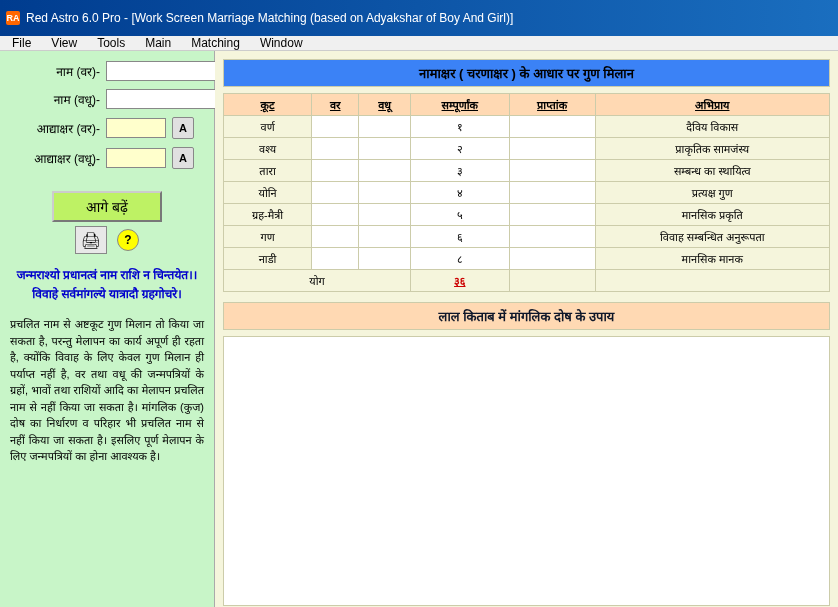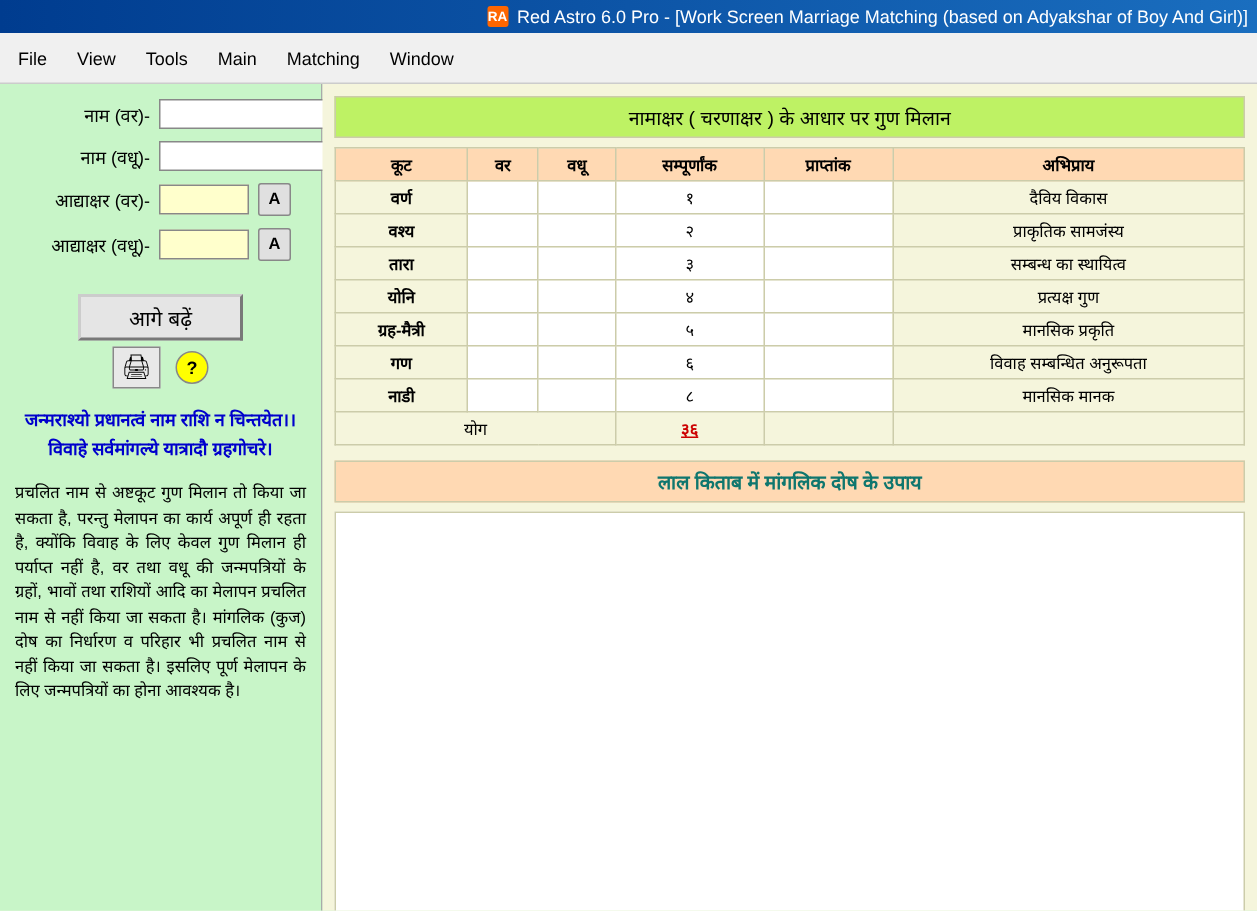--- a/index.html
+++ b/index.html
@@ -13,22 +13,21 @@
     }
 
     
     .title-bar {
       background: linear-gradient(to right, #003c8f, #1a6ebf);
       color: white;
       padding: 3px 6px;
       font-size: 12px;
       display: flex;
       align-items: center;
-      height: 22px;
-      justify-content: flex-end;
+      height: 36px;
     }
     .title-bar-icon {
       width: 14px;
       height: 14px;
       background: #ff6600;
       border-radius: 2px;
       margin-right: 6px;
       display: flex;
       align-items: center;
       justify-content: center;
@@ -37,21 +36,21 @@
       color: white;
     }
 
     
     .menu-bar {
       background: #f0f0f0;
       border-bottom: 1px solid #ccc;
       padding: 2px 4px;
       display: flex;
       gap: 4px;
-      height: 34px;
+      height: 15px;
       align-items: center;
     }
     .menu-item {
       padding: 2px 8px;
       cursor: pointer;
       font-size: 12px;
       color: #000;
     }
 
     
@@ -108,21 +107,21 @@
       border-radius: 2px;
       cursor: pointer;
       font-size: 11px;
       font-weight: bold;
       display: flex;
       align-items: center;
       justify-content: center;
     }
 
     .btn-next {
-      background: #e5e5e5;
+      background: #bef264;
       border: 2px outset #ccc;
       padding: 4px 32px;
       font-size: 14px;
       cursor: pointer;
       margin: 6px auto 0 auto;
       display: block;
       font-family: Arial, sans-serif;
     }
 
     .bottom-icons {
@@ -192,65 +191,66 @@
       border-collapse: collapse;
       font-size: 11px;
     }
     .guna-table th {
       background: #ffd9b3;
       border: 1px solid #cca;
       padding: 3px 6px;
       text-align: center;
       color: #000;
       font-weight: bold;
+      text-decoration: underline;
     }
     .guna-table td {
       border: 1px solid #cca;
       padding: 3px 6px;
       text-align: center;
       color: #000;
       background: white;
     }
     .guna-table td.row-label {
       background: #f5f5dc;
-      font-weight: bold;
+      font-weight: normal;
       text-align: center;
     }
     .guna-table td.abhi {
       background: #f5f5dc;
       text-align: center;
     }
     .guna-table tr.total-row td {
       background: #f5f5dc;
       font-weight: bold;
       color: #cc0000;
     }
     .guna-table tr.total-row td.total-label {
       color: #000;
       font-weight: normal;
     }
 
     .section-header {
-      background: #bef264;
+      background: #3b82f6;
       border: 1px solid #cca;
       text-align: center;
       padding: 4px;
       font-size: 13px;
-      font-weight: normal;
+      font-weight: bold;
       color: #000;
     }
 
     .lal-kitab-section {
       background: #ffd9b3;
       border: 1px solid #cca;
       text-align: center;
       padding: 4px;
       font-size: 13px;
       font-weight: bold;
-      color: #0f766e;
+      color: #0f172a;
       margin-top: 4px;
     }
   </style>
 </head>
 <body>
 
 <div class="title-bar">
   <div class="title-bar-icon">
     <span>RA</span>
   </div>

